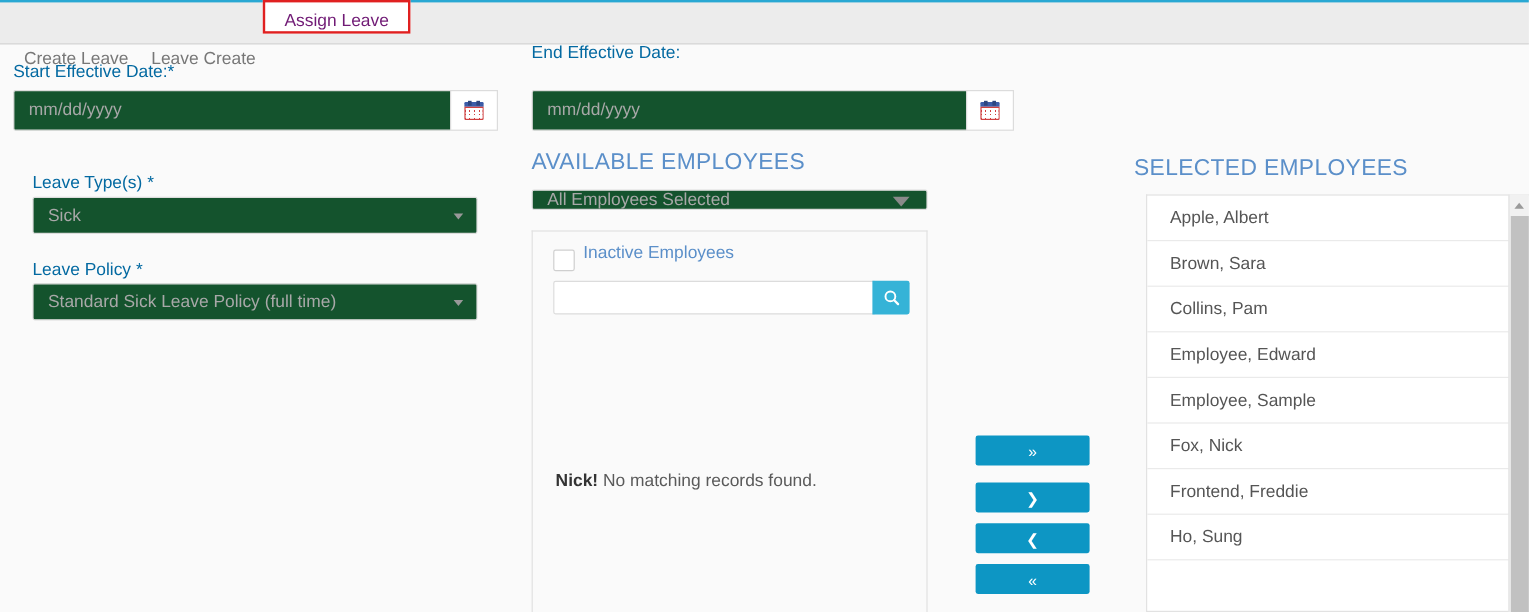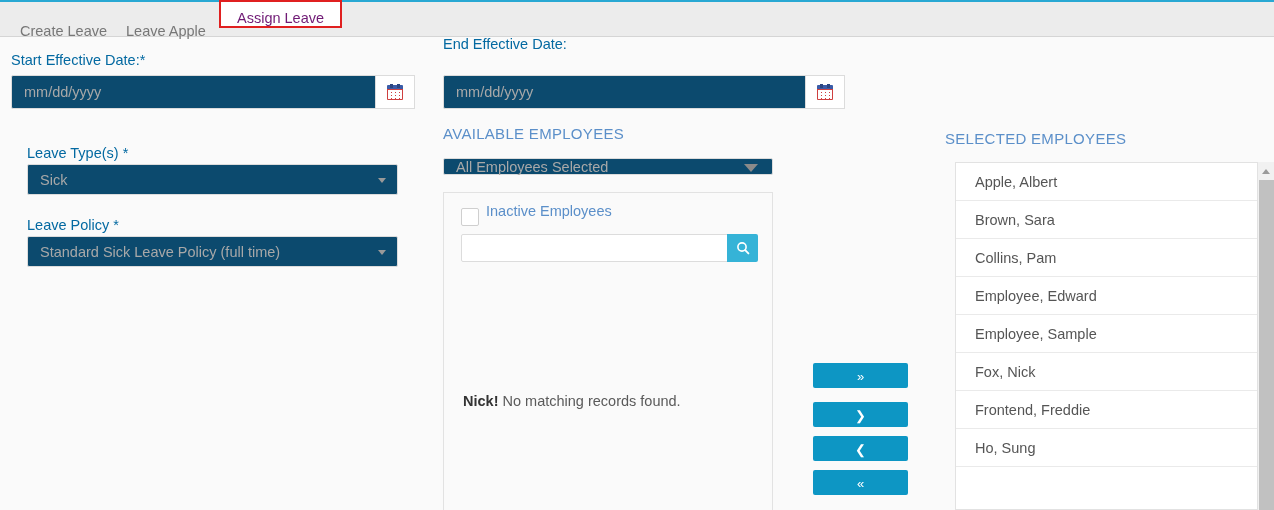--- a/index.html
+++ b/index.html
@@ -17,21 +17,21 @@
     position: absolute; left: 0; top: 0;
     width: 1274px; height: 37px;
     background: #ececec;
     border-bottom: 1px solid #d5d5d5;
   }
   .tabbar::before {
     content: ""; position: absolute; left: 0; top: 0;
     width: 1274px; height: 2px; background: #29a8d3;
   }
   .tab {
-    position: absolute; top: 2px; height: 35px;
+    position: absolute; top: 20px; height: 35px;
     line-height: 35px;
     font-size: 14.5px;
     color: #777;
     padding: 12px 14px;
     white-space: nowrap;
     cursor: pointer;
   }
   .tab-create { left: 6px; }
   .tab-policy { left: 112px; }
   .tab-assign {
@@ -48,21 +48,21 @@
   
   .label {
     position: absolute;
     font-size: 14.5px;
     color: #0369a1;
     white-space: nowrap;
     text-align: right;
   }
   .field {
     position: absolute;
-    background: #0c4a6e;
+    background: #14532d;
     border: 1px solid #dcdcdc;
     border-radius: 2px;
   }
   .field .ph {
     position: absolute; left: 12px; top: 0; bottom: 0;
     display: flex; align-items: center;
     font-size: 14.5px; color: #a8a8a8;
     white-space: nowrap;
   }
   .cal-btn {
@@ -103,21 +103,21 @@
     margin-top: -3px;
     width: 0; height: 0;
     border-left: 7px solid transparent;
     border-right: 7px solid transparent;
     border-top: 8px solid #8a8a8a;
   }
 
   
   .sec-head {
     position: absolute;
-    font-size: 15px;
+    font-size: 19px;
     color: #5b8fc9;
     letter-spacing: .3px;
     white-space: nowrap;
   }
 
   
   #avail-panel {
     position: absolute;
     left: 443px; top: 192px;
     width: 330px; height: 406px;
@@ -218,21 +218,21 @@
     position: absolute; left: 1px; top: 18px;
     width: 15px; height: 330px;
     background: #c1c1c1;
   }
 </style>
 </head>
 <body>
 
 <div class="tabbar">
   <div class="tab tab-create">Create Leave</div>
-  <div class="tab tab-policy">Leave Apple</div>
+  <div class="tab tab-policy">Leave Create</div>
   <div class="tab tab-assign">Assign Leave</div>
 </div>
 
 <div class="label" style="left:11px; top:52px;">Start Effective Date:*</div>
 <div class="field" id="start-date-field" style="left:11px; top:75px; width:404px; height:34px;">
   <div class="ph">mm/dd/yyyy</div>
   <div class="cal-btn">
     <span class="cal-ico">
       <span class="top"></span>
         <span class="tab1"></span>

